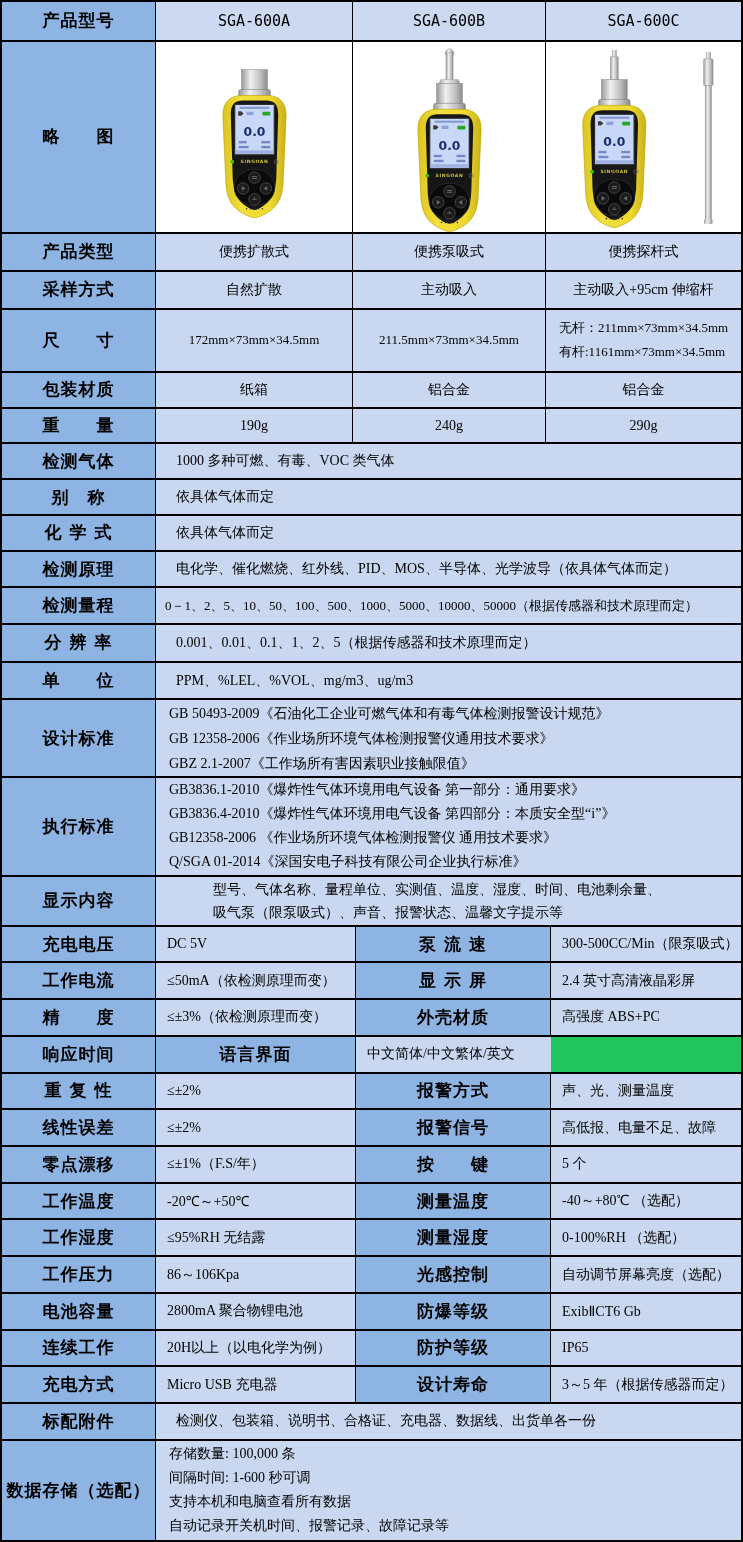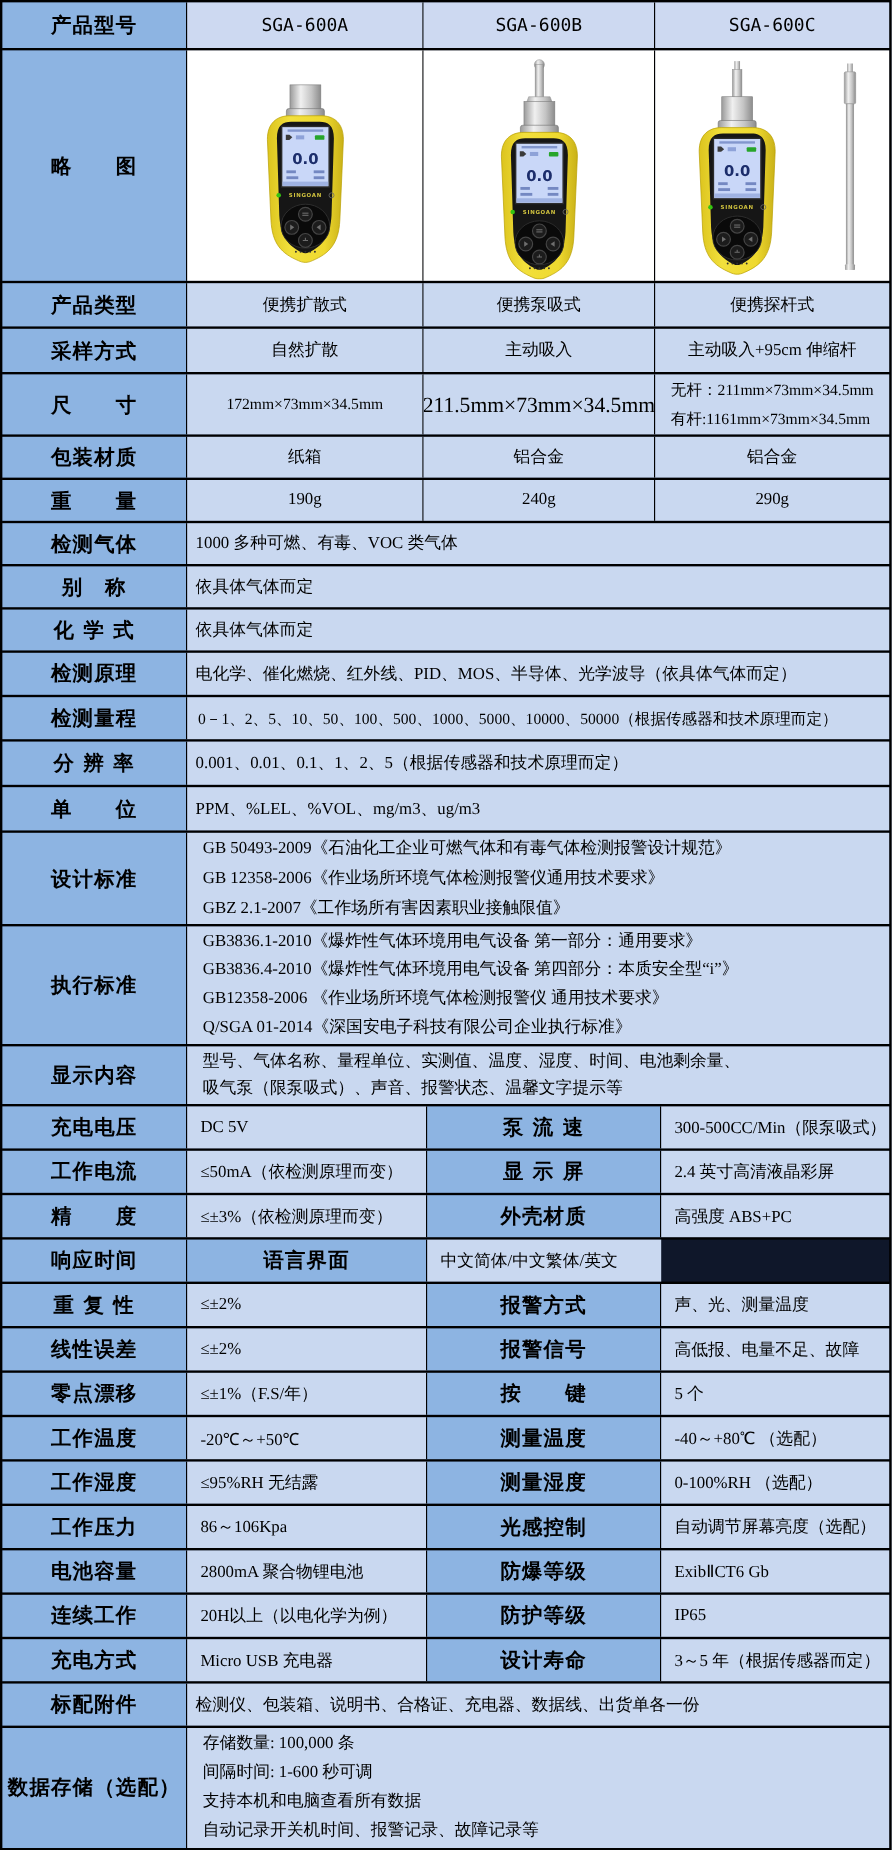--- a/index.html
+++ b/index.html
@@ -6,21 +6,21 @@
   html,body { background:#ffffff; }
   body {
     width: 743px;
     font-family: "DejaVu Sans", sans-serif;
     color: var(--text, #000);
   }
   .table {
     width: 743px; height: 1542px;
     border: 2px solid var(--border, #000);
     display: flex; flex-direction: column;
-    background: #0f172a;
+    background: #22c55e;
   }
   .row { display: grid; border-bottom: 2px solid var(--border, #000); }
   .row:last-child { border-bottom: none; }
   .row.cols4 { grid-template-columns: 154px 197px 193px 1fr; }
   .row.pair  { grid-template-columns: 154px 200px 195px 1fr; }
   .row.full  { grid-template-columns: 154px 1fr; }
   .cell {
     border-right: 1px solid var(--border, #000);
     display: flex; align-items: center; justify-content: center;
     overflow: hidden; min-width: 0;
@@ -34,27 +34,27 @@
   .model {
     background: var(--model-bg, #CDD9F1);
     font-family: "DejaVu Sans Mono", monospace; font-size: 15px;
   }
   .val {
     background: var(--value-bg, #C9D8F0);
     font-size: 14px;
     font-family: Liberation Serif, serif;
     white-space: nowrap;
   }
-  .val.left { justify-content: flex-start; padding-left: 7px; }
+  .val.left { justify-content: flex-start; padding-left: 20px; }
   .val.long { font-size: 13px; padding-left: 9px; }
   .val.col { flex-direction: column; align-items: flex-start; justify-content: center; padding-left: 13px; }
   .val.col > div { white-space: nowrap; }
   .lh25 > div { line-height: 25px; }
   .lh24 > div { line-height: 24px; }
-  .lh23 > div { line-height: 23px; }
+  .lh23 > div { line-height: 23px; margin-left: 44px; }
   .dims { padding-left: 9px; font-size: 13px; }
   .dims > div { line-height: 24px; }
   .pair .val { font-size: 14px; }
   .pair .val.left { padding-left: 11px; }
   .label.col-center { flex-direction: row; }
   .label.col-center > div { line-height: 27px; }
   .photo { background: var(--photo-bg, #fff); }
   .photo .dev { display: flex; align-items: flex-end; justify-content: center; height: 190px; }
   .photo svg { display: block; }
 </style>
@@ -255,24 +255,24 @@
     <div class="cell val">便携扩散式</div>
     <div class="cell val">便携泵吸式</div>
     <div class="cell val">便携探杆式</div>
   </div>
   <div class="row cols4" style="height:38px">
     <div class="cell label">采样方式</div>
     <div class="cell val">自然扩散</div>
     <div class="cell val">主动吸入</div>
     <div class="cell val">主动吸入+95cm 伸缩杆</div>
   </div>
-  <div class="row cols4" style="height:52px">
+  <div class="row cols4" style="height:64px">
     <div class="cell label">尺　　寸</div>
     <div class="cell val" style="font-size:13px">172mm×73mm×34.5mm</div>
-    <div class="cell val" style="font-size:18px">211.5mm×73mm×34.5mm</div>
+    <div class="cell val" style="font-size:13px">211.5mm×73mm×34.5mm</div>
     <div class="cell val col dims">
       <div>无杆：211mm×73mm×34.5mm</div>
       <div>有杆:1161mm×73mm×34.5mm</div>
     </div>
   </div>
   <div class="row cols4" style="height:36px">
     <div class="cell label">包装材质</div>
     <div class="cell val">纸箱</div>
     <div class="cell val">铝合金</div>
     <div class="cell val">铝合金</div>

